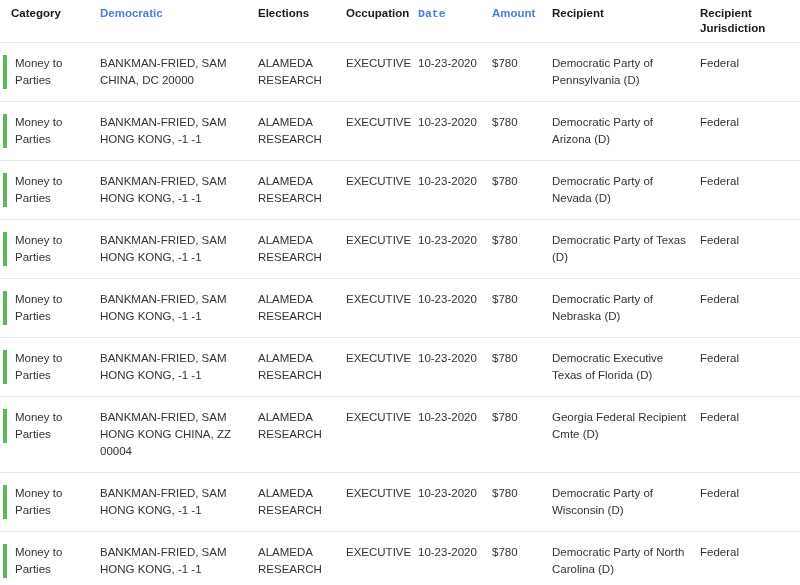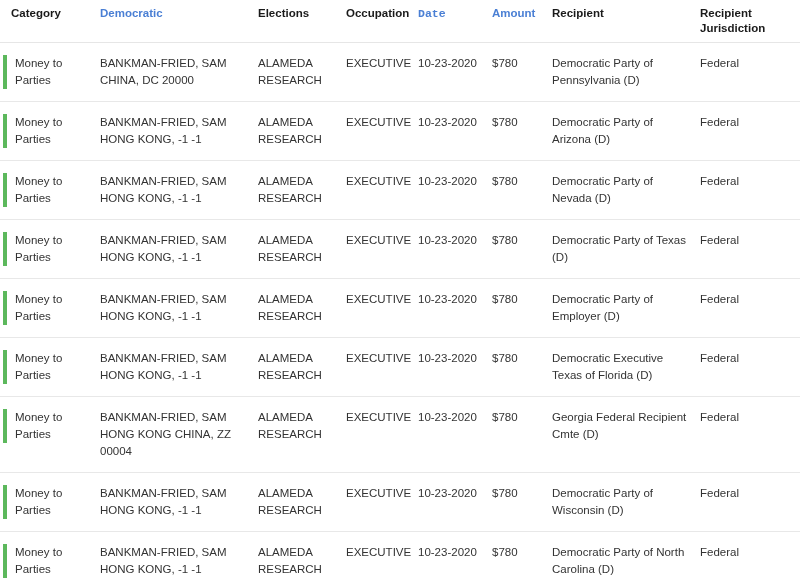--- a/index.html
+++ b/index.html
@@ -200,21 +200,21 @@
           </div>
         </td>
         <td>
           <span class="contributor-name">BANKMAN-FRIED, SAM</span>
           <span class="contributor-addr">HONG KONG, -1 -1</span>
         </td>
         <td>ALAMEDA RESEARCH</td>
         <td class="nowrapish">EXECUTIVE</td>
         <td class="nowrapish">10-23-2020</td>
         <td class="nowrapish">$780</td>
-        <td>Democratic Party of Employer (D)</td>
+        <td>Democratic Party of Nebraska (D)</td>
         <td>Federal</td>
       </tr>
       <tr>
         <td class="category-cell">
           <div class="category-inner">
             <div class="cat-bar" style="background: rgb(92, 184, 92);"></div>
             <div class="cat-label">Money to Parties</div>
           </div>
         </td>
         <td>

